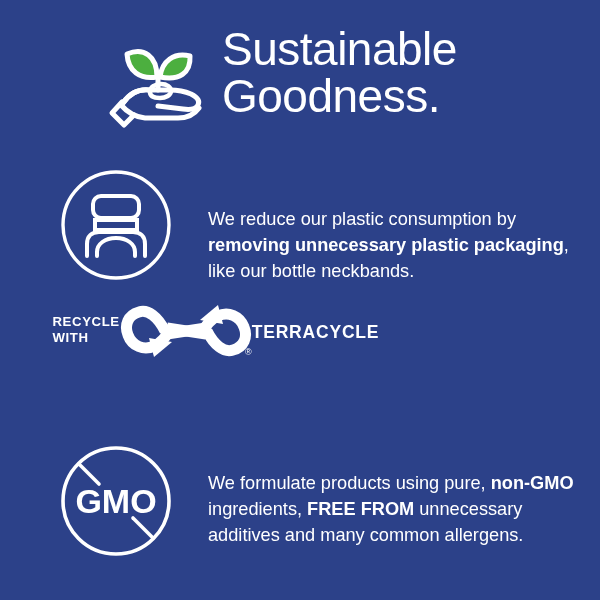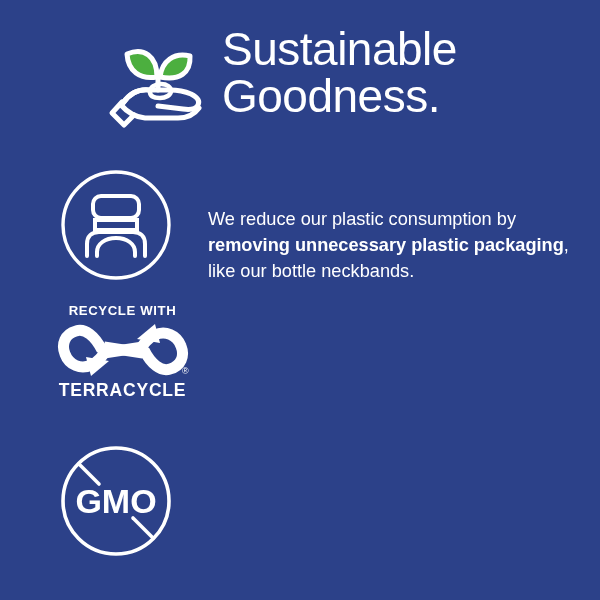--- a/index.html
+++ b/index.html
@@ -97,21 +97,21 @@
     vertical-align: super;
     line-height: 0;
   }
 
   .circle-icon { width: 114px; height: 114px; display: block; }
 
   
   .tc-badge {
     width: 140px;
     display: flex;
-    flex-direction: column;
+    flex-direction: row;
     align-items: center;
     margin-top: -2px;
     margin-left: 13px;
   }
   .tc-top {
     font-size: 13.2px;
     font-weight: 700;
     letter-spacing: 0.6px;
     color: #ffffff;
     line-height: 16px;
@@ -217,15 +217,18 @@
       <span>
         <svg class="circle-icon" viewBox="0 0 114 114" aria-hidden="true">
           <circle cx="57" cy="57" r="53" fill="none" stroke="#ffffff" stroke-width="3.6"></circle>
 
           <path d="M20 20 L40 40" stroke="#ffffff" stroke-width="3.6" stroke-linecap="round"></path>
           <path d="M74 74 L94 94" stroke="#ffffff" stroke-width="3.6" stroke-linecap="round"></path>
           <text x="57" y="69" text-anchor="middle" font-family="Liberation Sans, sans-serif" font-size="34" font-weight="700" fill="#ffffff">GMO</text>
         </svg>
       </span>
     </div>
+    <p class="row-text">
+      <span>We formulate products using pure, </span><b>non-GMO</b><span> ingredients, </span><b>FREE FROM</b><span> unnecessary additives and many common allergens.</span>
+    </p>
   </div>
 
 </div>
 
 </body></html>

